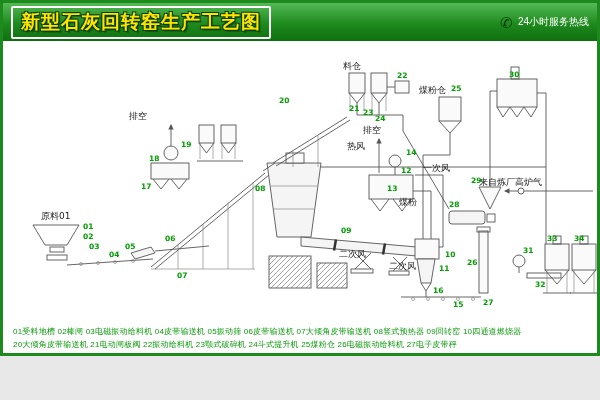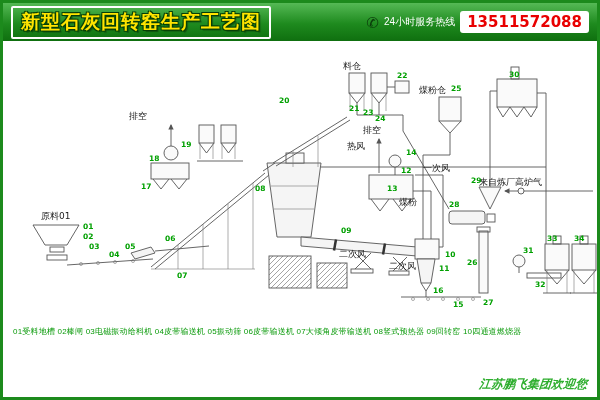--- a/index.html
+++ b/index.html
@@ -1,16 +1,16 @@
 <!DOCTYPE html>
 <html><head>
 <meta charset="utf-8">
 <style>
   html,body { margin:0; padding:0; background:#e8e8e8; }
-  .page { position:relative; width:600px; height:400px; box-sizing:border-box;
+  .page { position:relative; width:600px; height:356px; box-sizing:border-box;
           border:3px solid #1c8a1c; background:#5eead4; overflow:hidden;
           display:flex; flex-direction:column;
           font-family:"Liberation Sans","DejaVu Sans",sans-serif; }
   header.hdr { flex:0 0 38px; height:38px; background:linear-gradient(180deg,#55b955 0%,#1e8a1e 55%,#0f6f0f 100%);
           display:flex; align-items:center; justify-content:space-between; padding:0 8px; box-sizing:border-box; }
   .title-box { border:2px solid #fff; border-radius:2px; padding:1px 8px 2px; }
   .title-text { font-size:19px; font-weight:bold; color:#ffe400; letter-spacing:1px;
           text-shadow:1px 1px 0 #063f06,-1px -1px 0 #063f06,1px -1px 0 #063f06,-1px 1px 0 #063f06,2px 2px 1px rgba(0,0,0,.35); }
   .hotline { display:flex; align-items:center; gap:5px; }
   .phone-icon { font-size:15px; color:#0b3b0b; line-height:1; }
@@ -37,21 +37,20 @@
 
 <div class="page">
 
   <header class="hdr">
     <div class="title-box">
       <span class="title-text">新型石灰回转窑生产工艺图</span>
     </div>
     <div class="hotline">
       <span class="phone-icon">✆</span>
       <span class="hotline-label">24小时服务热线</span>
-      <span class="phone-number">13511572088</span>
     </div>
   </header>
 
   <main class="diagram">
     <svg viewBox="0 0 594 280" preserveAspectRatio="none">
       <defs>
         <pattern id="hatch" width="5" height="5" patternUnits="userSpaceOnUse">
           <path d="M0 5 L5 0" stroke="#666" stroke-width="0.6"></path>
         </pattern>
         <marker id="arw" markerWidth="7" markerHeight="7" refX="5" refY="3" orient="auto">
@@ -287,16 +286,17 @@
       <text class="num" x="506" y="36">30</text>
       <text class="num" x="520" y="212">31</text>
       <text class="num" x="532" y="246">32</text>
       <text class="num" x="544" y="200">33</text>
       <text class="num" x="571" y="200">34</text>
     </svg>
   </main>
 
   <footer class="legend">
     <div class="legend-line">01受料地槽  02棒闸  03电磁振动给料机  04皮带输送机  05振动筛  06皮带输送机  07大倾角皮带输送机  08竖式预热器  09回转窑  10四通道燃烧器</div>
+    <div class="legend-line">20大倾角皮带输送机  21电动闸板阀  22振动给料机  23颚式破碎机  24斗式提升机  25煤粉仓  26电磁振动给料机  27电子皮带秤</div>
     <div class="watermark">江苏鹏飞集团欢迎您</div>
   </footer>
 
 </div>
 
 </body></html>

